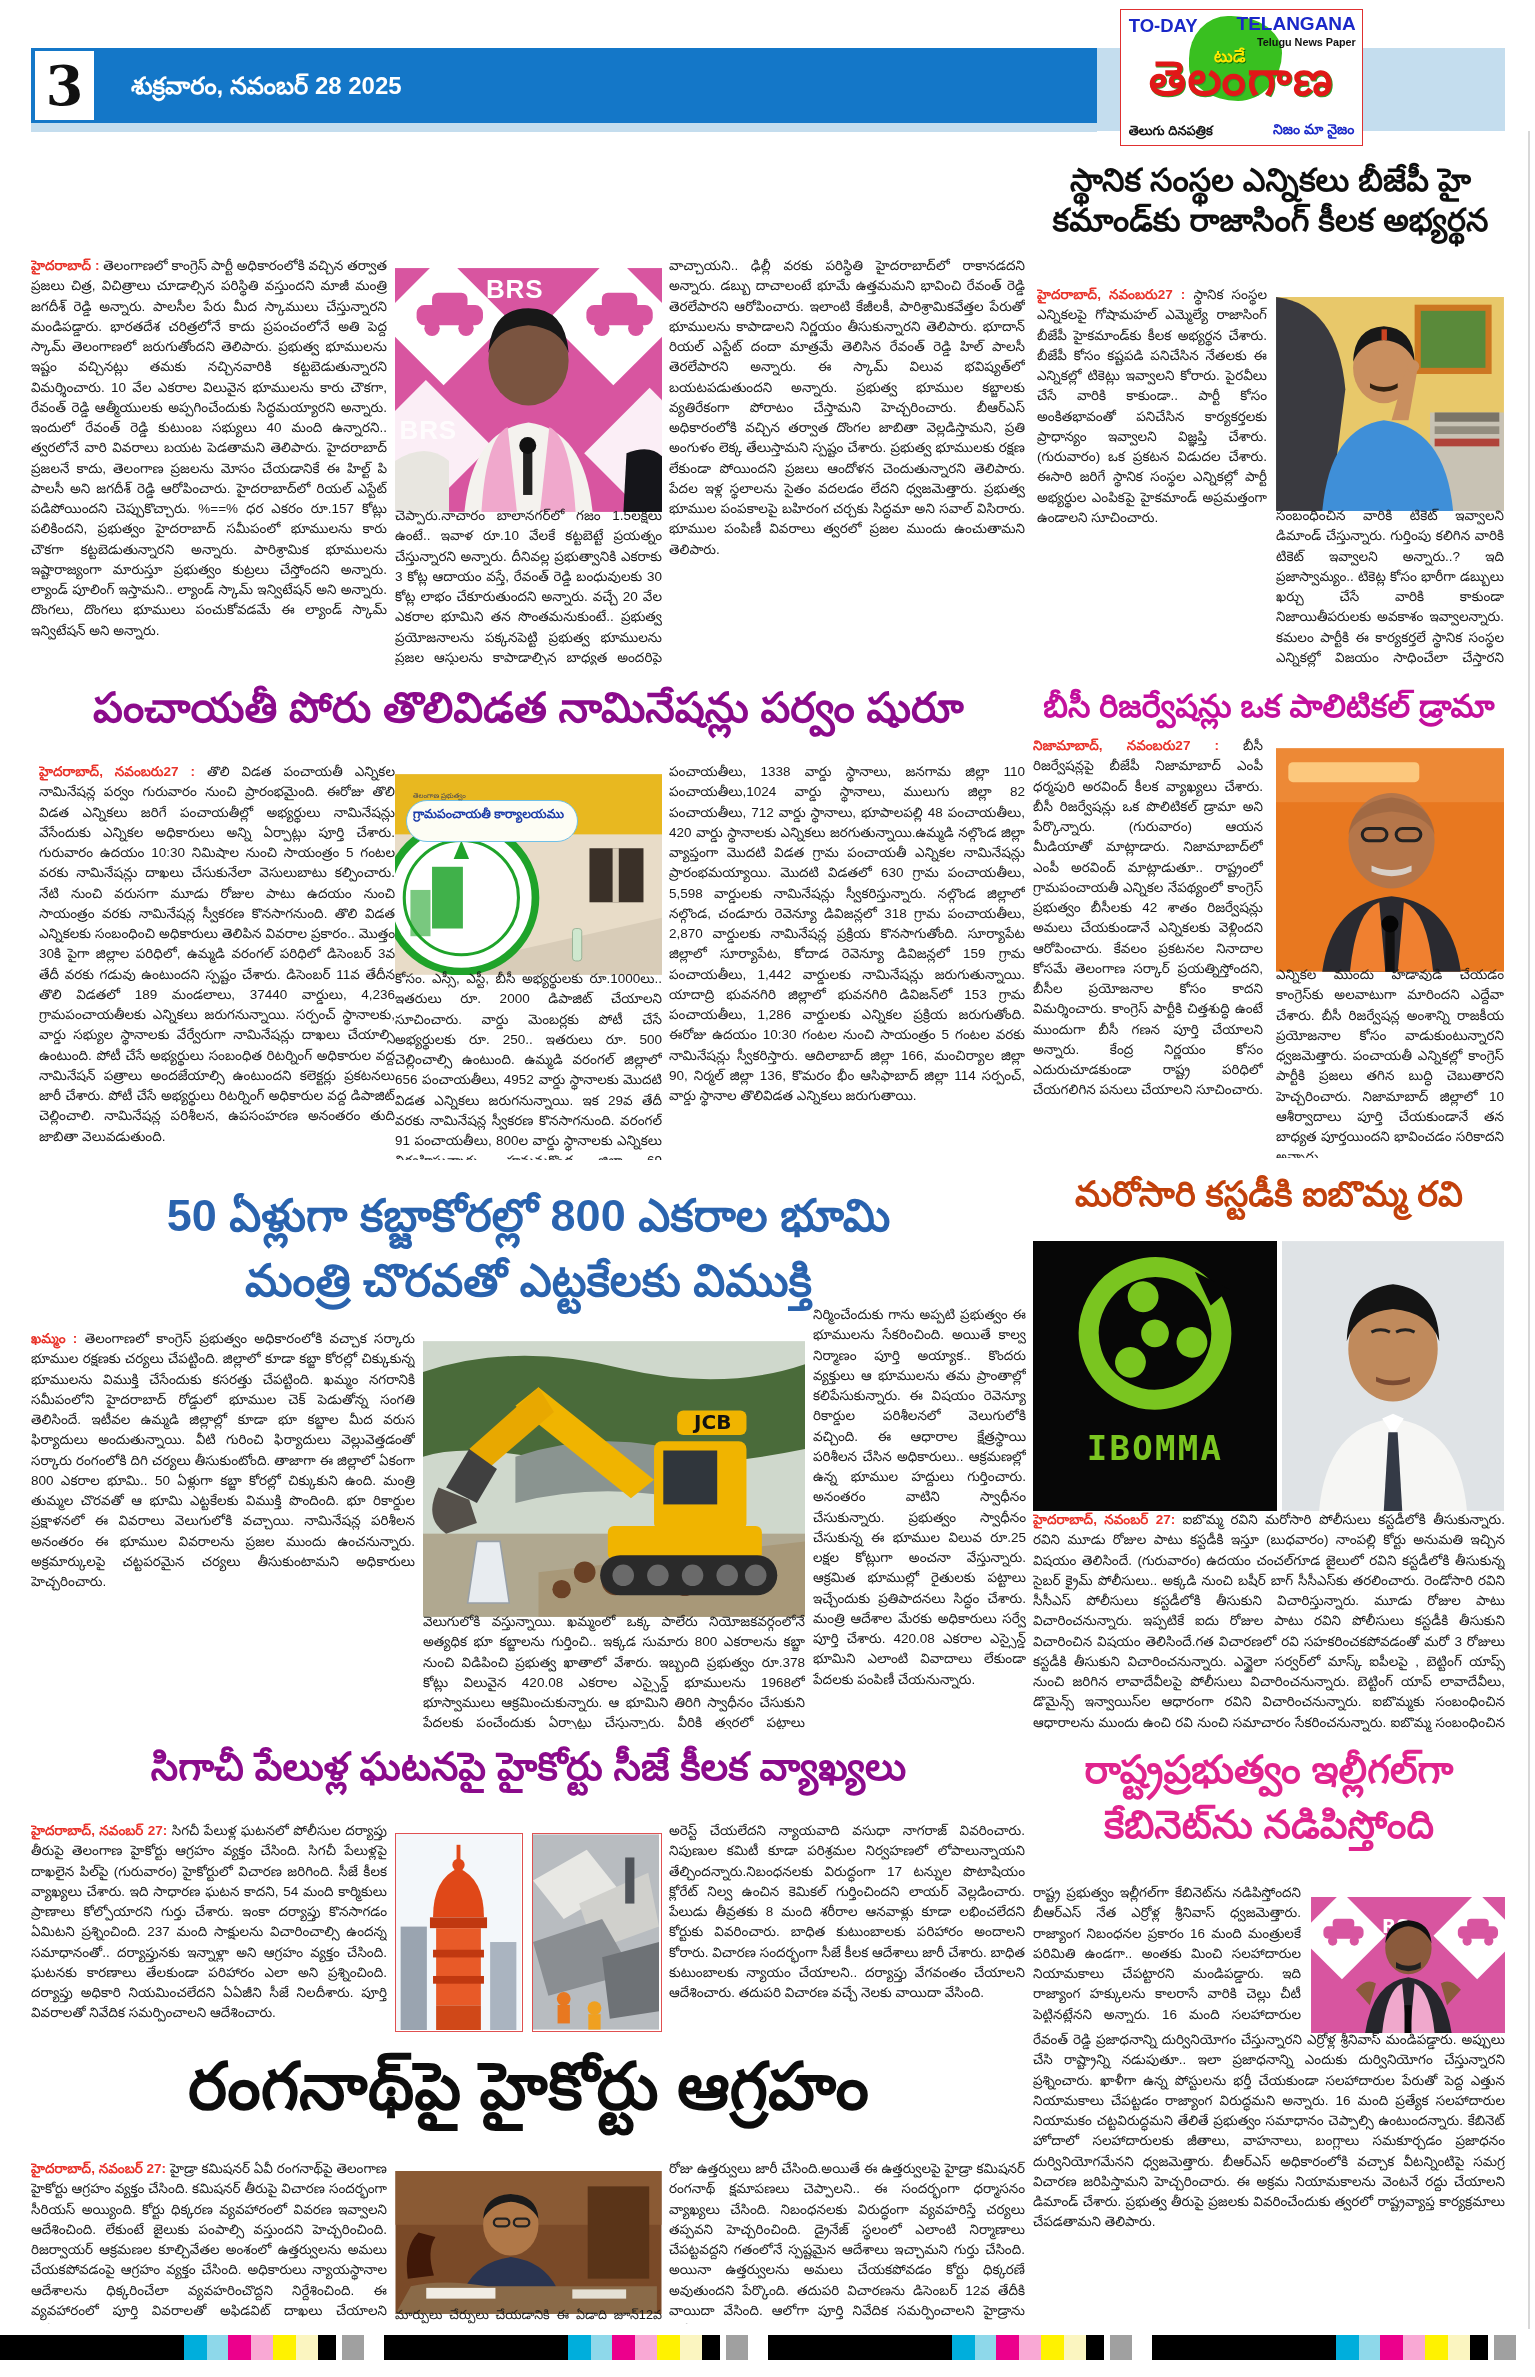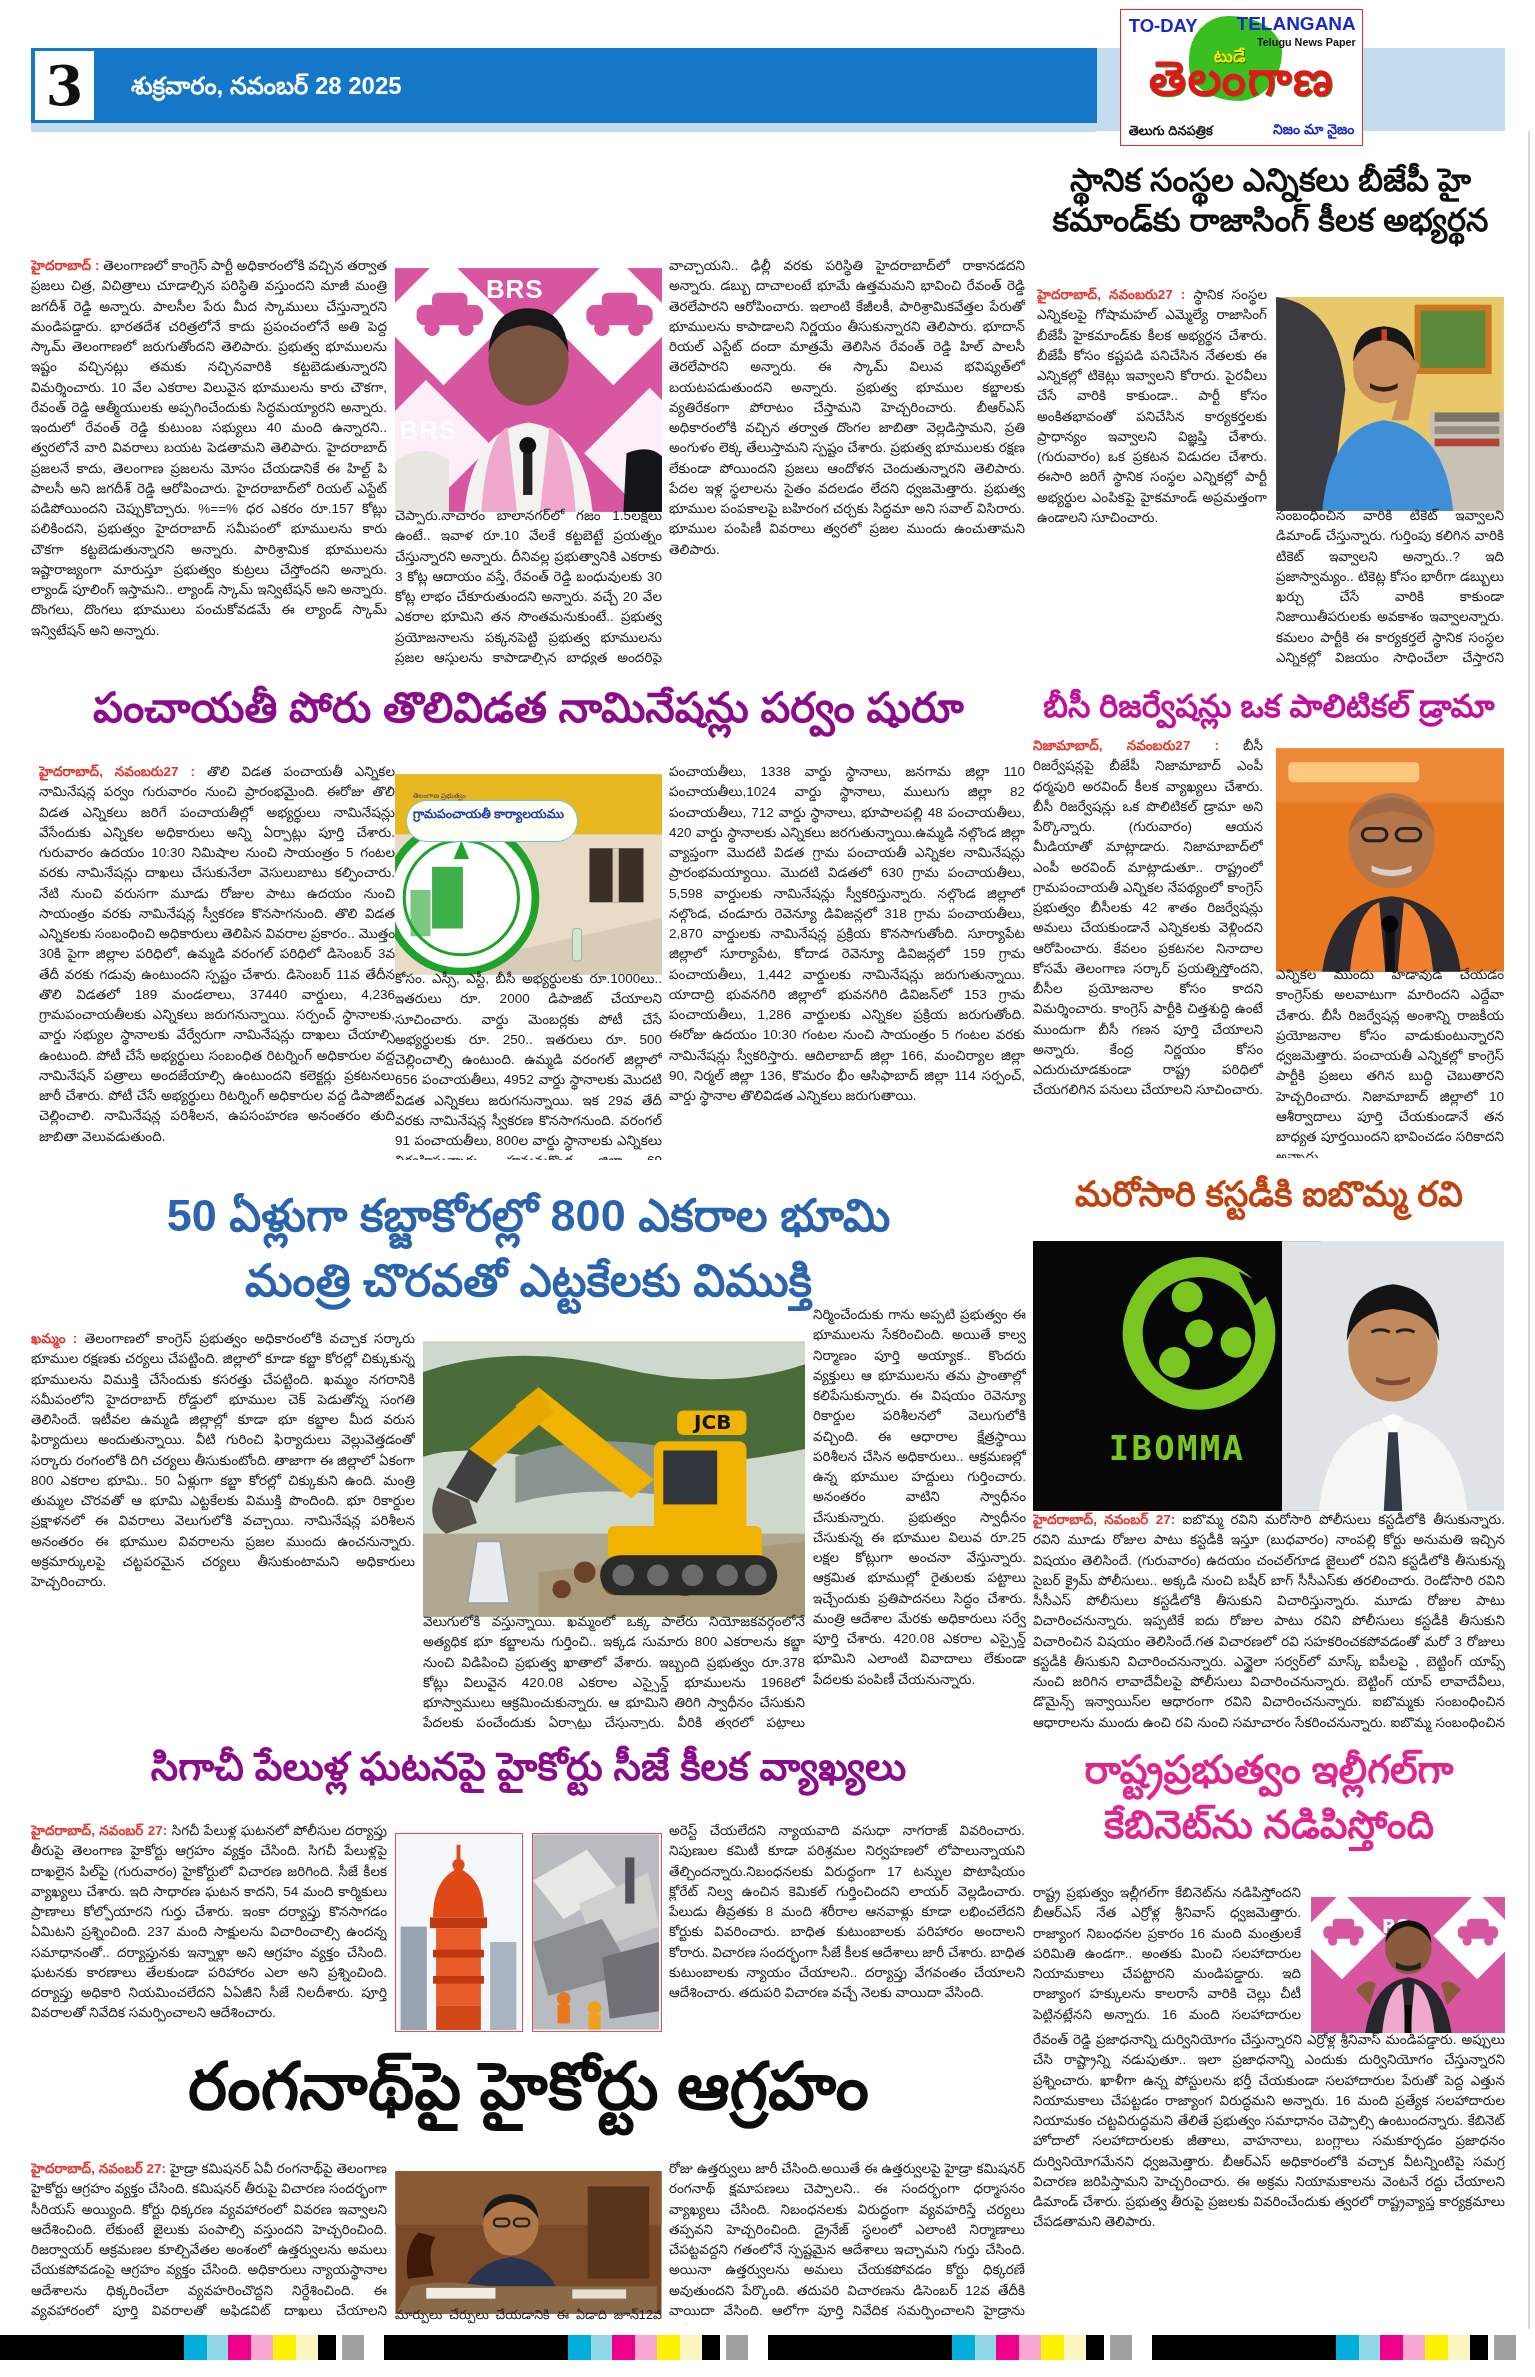--- a/index.html
+++ b/index.html
@@ -67,21 +67,21 @@
 
   
   .a5-headline{left:31px;top:1183px;width:995px;font-size:45px;color:#2a63ae;line-height:1.45;}
   .a5-col1{left:31px;top:1329px;width:384px;height:399px;}
   .a5-photo{left:423px;top:1329px;width:382px;height:276px;}
   .a5-col2{left:423px;top:1612px;width:382px;height:117px;}
   .a5-col3{left:813px;top:1305px;width:213px;height:399px;}
 
   
   .a6-headline{left:1033px;top:1172px;width:472px;font-size:35px;color:#c2410c;}
-  .a6-logo{left:1033px;top:1229px;width:244px;height:270px;background:#070707;padding-left:44px;}
+  .a6-logo{left:1033px;top:1229px;width:244px;height:270px;background:#070707;}
   .ibomma-text{position:absolute;left:0;bottom:43px;width:100%;text-align:center;color:#7ac520;font-weight:bold;font-size:34px;letter-spacing:2.3px;font-family:"DejaVu Sans Mono","Liberation Mono",monospace;}
   .a6-photo{left:1282px;top:1229px;width:222px;height:270px;}
   .a6-body{left:1033px;top:1510px;width:472px;height:222px;}
 
   
   .a7-headline{left:31px;top:1743px;width:995px;font-size:39px;color:#8b0b8b;}
   .a7-col1{left:31px;top:1821px;width:356px;height:216px;}
   .a7-photo1{left:395px;top:1821px;width:128px;height:199px;border:1.5px solid #e05050;box-sizing:border-box;}
   .a7-photo2{left:532px;top:1821px;width:130px;height:199px;border:1.5px solid #e05050;box-sizing:border-box;}
   .a7-col3{left:669px;top:1821px;width:356px;height:216px;}

